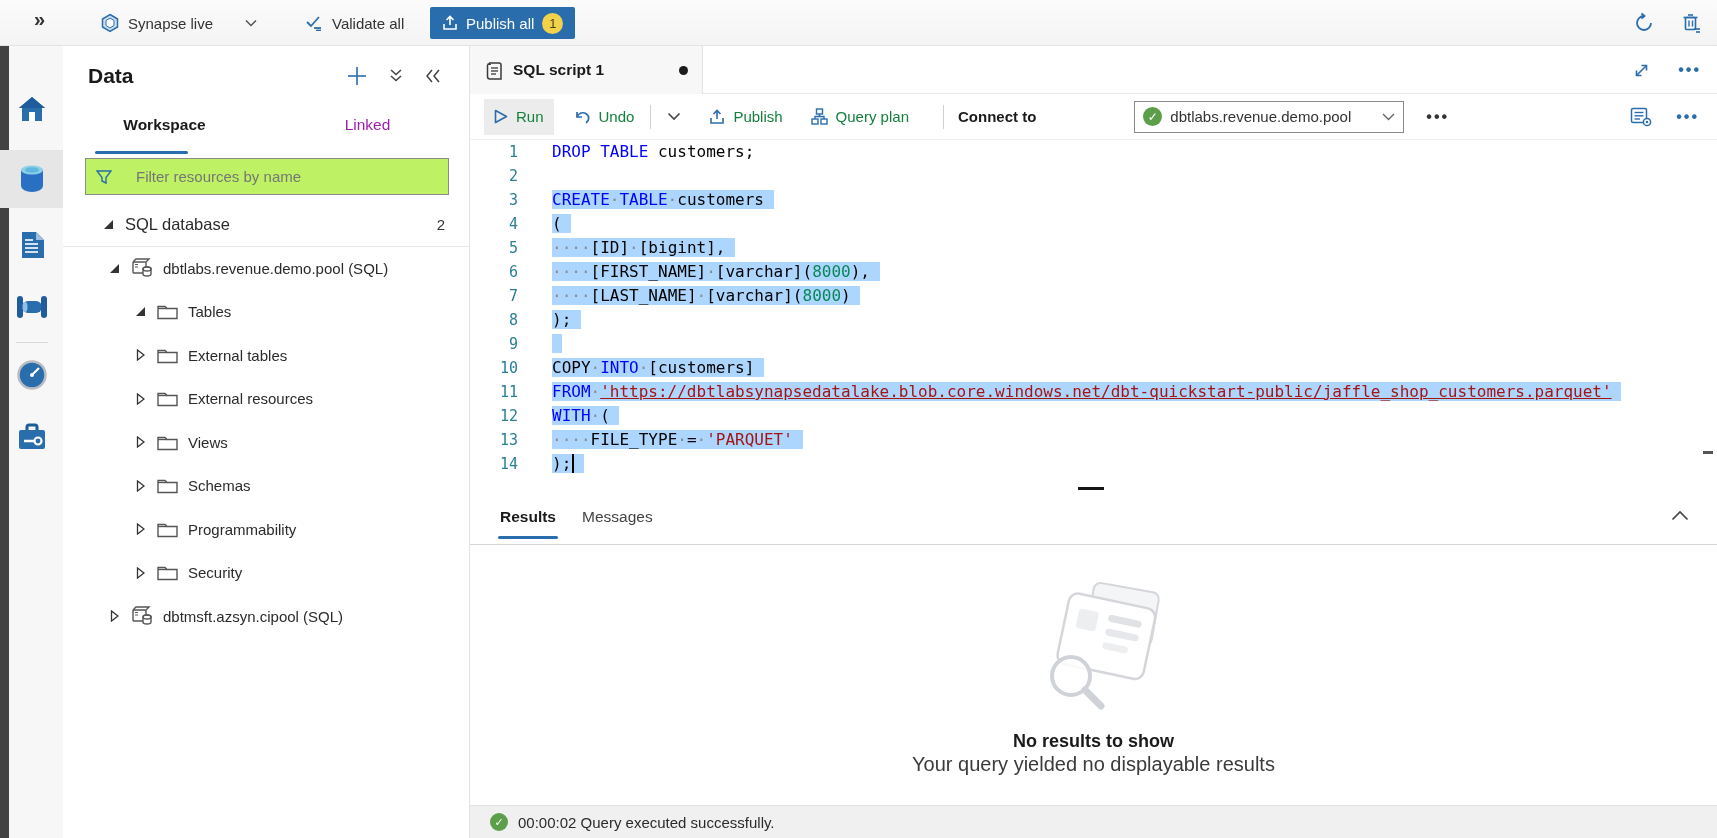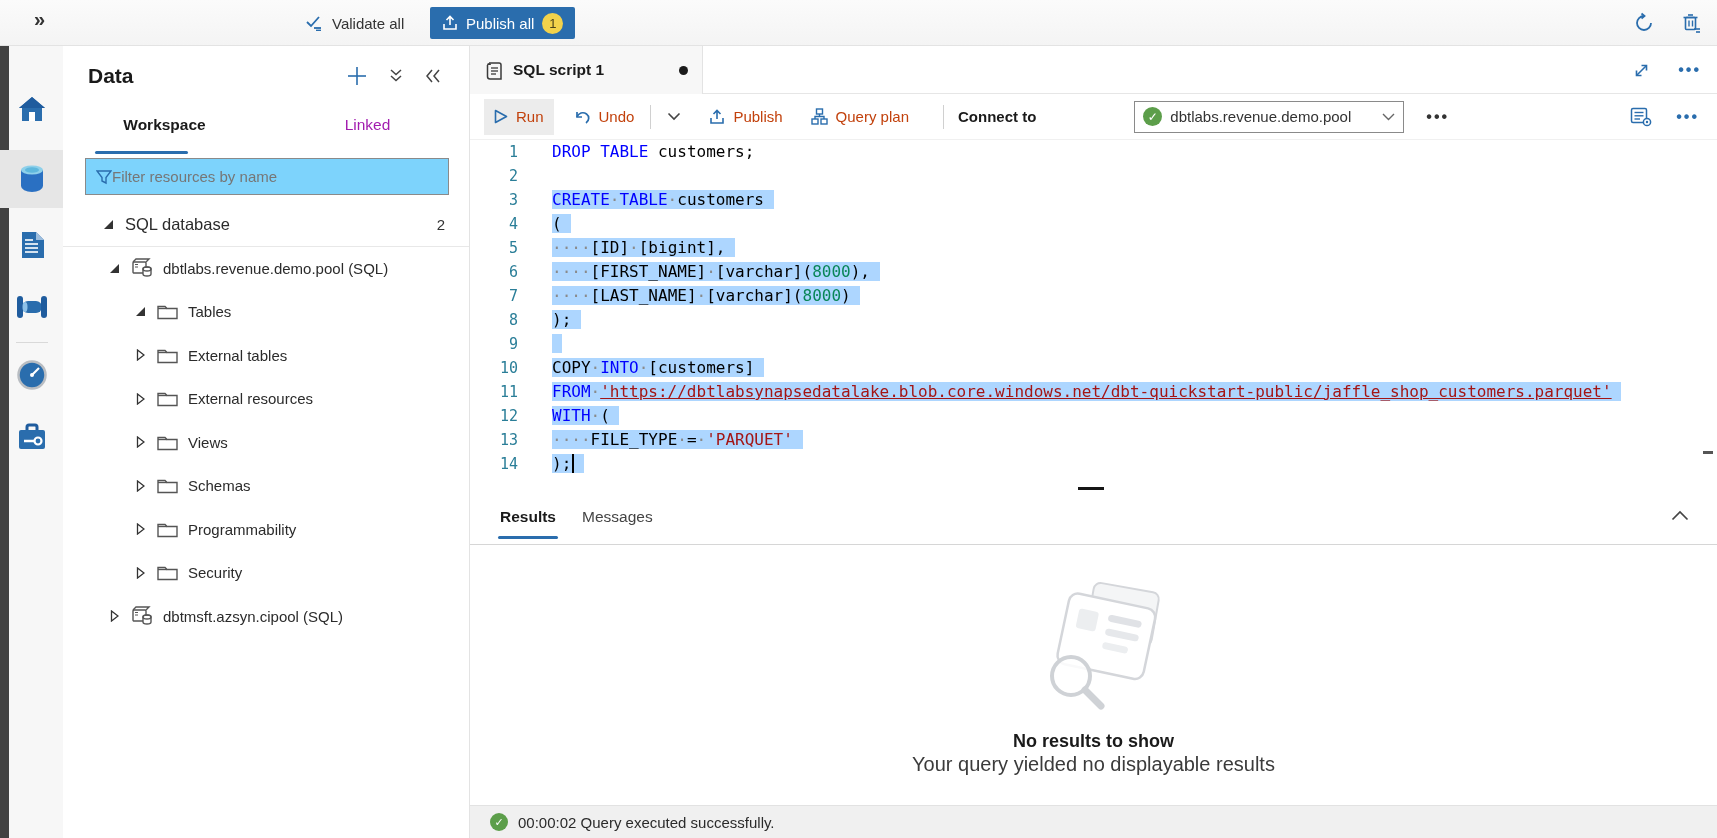--- a/index.html
+++ b/index.html
@@ -29,22 +29,22 @@
   .rail-divider { position:absolute; left:16px; width:32px; height:1px; background:#d9d9d9; }
 
   
   .datapanel { position:absolute; left:63px; top:46px; width:407px; height:792px; background:#fff; border-right:1px solid #e3e3e3; }
   .dp-title { position:absolute; left:25px; top:18px; font-size:21px; font-weight:bold; color:#1a1a1a; }
   .dp-actions { position:absolute; right:28px; top:20px; display:flex; gap:22px; align-items:center; }
   .dp-tabs { position:absolute; left:0; top:64px; width:100%; height:36px; display:flex; }
   .dp-tab { width:50%; text-align:center; font-size:15.5px; color:#a21caf; padding-top:6px; cursor:pointer; position:relative; }
   .dp-tab.active { color:#1a1a1a; font-weight:bold; }
   .dp-tab.active::after { content:""; position:absolute; left:32px; right:78px; bottom:-8px; height:3px; background:#2a6dad; border-radius:2px; }
-  .dp-filter { position:absolute; left:22px; top:112px; width:364px; height:37px; border:1px solid #8a8a8a; background:#7dd3fc;
-    display:flex; align-items:center; padding:0 10px; gap:0; }
+  .dp-filter { position:absolute; left:22px; top:112px; width:364px; height:37px; border:1px solid #8a8a8a; background:#bef264;
+    display:flex; align-items:center; padding:0 10px; gap:24px; }
   .dp-filter input { border:none; outline:none; flex:1; font-size:15px; font-family:inherit; color:#333; background:transparent; }
   .dp-filter input::placeholder { color:#767676; }
   .tree { position:absolute; left:0; top:157px; width:100%; }
   .tree-row { height:43.5px; display:flex; align-items:center; font-size:15px; color:#2b2b2b; cursor:pointer; }
   .tree-row.root { font-size:16.5px; border-bottom:1px solid #e8e8e8; }
   .tr-count { margin-left:auto; padding-right:24px; color:#333; font-size:15px; }
   .tw0 { padding-left:36px; } .tw1 { padding-left:42px; } .tw2 { padding-left:68px; }
   .tri { width:18px; display:flex; align-items:center; justify-content:center; margin-right:8px; flex:0 0 auto; }
   .tree-ico { margin-right:10px; display:flex; flex:0 0 auto; }
 
@@ -52,21 +52,21 @@
   .main { position:absolute; left:470px; top:46px; width:1247px; height:792px; background:#fff; }
   .tabstrip { position:absolute; left:0; top:0; width:100%; height:48px; background:#fff; }
   .tabstrip::after { content:""; position:absolute; left:233px; right:0; bottom:0; height:1px; background:#e6e6e6; }
   .doc-tab { position:absolute; left:0; top:0; width:233px; height:48px; background:#f7f7f7;
     border-right:1px solid #e3e3e3; display:flex; align-items:center; padding:0 14px; gap:10px; cursor:pointer; }
   .doc-tab .t-label { font-size:15.5px; font-weight:bold; color:#1a1a1a; }
   .dirty-dot { width:9px; height:9px; border-radius:50%; background:#1b1b1b; margin-left:auto; }
   .tabstrip-right { position:absolute; right:16px; top:0; height:48px; display:flex; align-items:center; gap:28px; }
 
   .toolbar { position:absolute; left:0; top:48px; width:100%; height:46px; display:flex; align-items:center; border-bottom:1px solid #f0f0f0; }
-  .tb-item { display:flex; align-items:center; gap:8px; font-size:15px; color:#c2410c; padding:0 10px; height:36px; cursor:pointer; white-space:nowrap; }
+  .tb-item { display:flex; align-items:center; gap:8px; font-size:15px; color:#15803d; padding:0 10px; height:36px; cursor:pointer; white-space:nowrap; }
   .tb-item.hovered { background:#ececec; }
   .tb-divider { width:1px; height:24px; background:#d0d0d0; margin:0 6px; }
   .connect-label { font-weight:bold; color:#1a1a1a; padding:0 12px 0 8px; font-size:15px; }
   .pool-dd { width:270px; height:32px; border:1px solid #8a8a8a; background:#fff; display:flex; align-items:center;
     padding:0 8px; gap:8px; font-size:15px; color:#333; cursor:pointer; }
   .pool-dd .pool-name { flex:1; overflow:hidden; white-space:nowrap; text-overflow:clip; }
   .check-circle { width:19px; height:19px; border-radius:50%; background:#5c9e4a; color:#fff; font-size:12px;
     display:flex; align-items:center; justify-content:center; flex:0 0 auto; }
   .ellipsis { font-size:16px; letter-spacing:2px; color:#333; font-weight:bold; cursor:pointer; }
   .ellipsis.blue { color:#2a6dad; }
@@ -103,20 +103,34 @@
   svg { display:block; }
 </style>
 </head>
 <body>
 
 <div id="app">
 
   <div class="topbar">
     <div class="expand-rail">»</div>
 
+    <div class="tb-group g-synapse">
+      <span>
+        <svg width="20" height="20" viewBox="0 0 20 20">
+            <polygon points="10,1.5 17.5,6 17.5,14 10,18.5 2.5,14 2.5,6" fill="#cfe0f1" stroke="#2a6dad" stroke-width="1.5"></polygon>
+            <polygon points="10,5 14,7.5 14,12.5 10,15 6,12.5 6,7.5" fill="#fff" stroke="#2a6dad"></polygon>
+          </svg>
+      </span>
+      <span>Synapse live</span>
+      <span class="chev-small">
+        <svg width="12" height="8" viewBox="0 0 12 8">
+            <polyline points="1,1.5 6,6.5 11,1.5" fill="none" stroke="#555" stroke-width="1.5"></polyline>
+          </svg>
+      </span>
+    </div>
 
     <div class="tb-group g-validate">
       <span>
         <svg width="18" height="16" viewBox="0 0 18 16">
             <polyline points="1,7 5,11 13,2" fill="none" stroke="#2a6dad" stroke-width="1.8"></polyline>
             <line x1="8" y1="13" x2="15" y2="13" stroke="#2a6dad" stroke-width="1.8"></line>
             <line x1="10" y1="15.5" x2="15" y2="15.5" stroke="#2a6dad" stroke-width="1.8"></line>
           </svg>
       </span>
       <span>Validate all</span>

